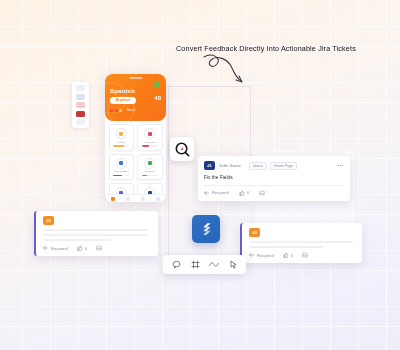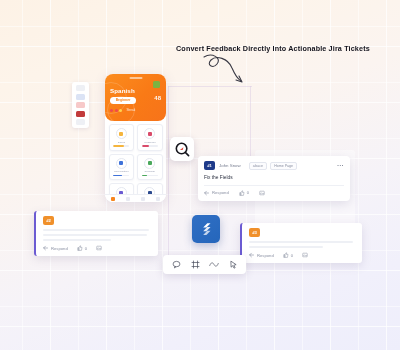--- a/index.html
+++ b/index.html
@@ -57,21 +57,21 @@
     background: rgba(214, 200, 226, 0.45);
     pointer-events: none;
   }
 
   
   .headline {
     position: absolute;
     left: 176px;
     top: 44px;
     font-size: 7.2px;
-    font-weight: bold;
+    font-weight: normal;
     letter-spacing: 0.15px;
     color: #14141e;
     white-space: nowrap;
   }
   .arrow-svg {
     position: absolute;
     left: 198px;
     top: 54px;
     width: 54px;
     height: 32px;

